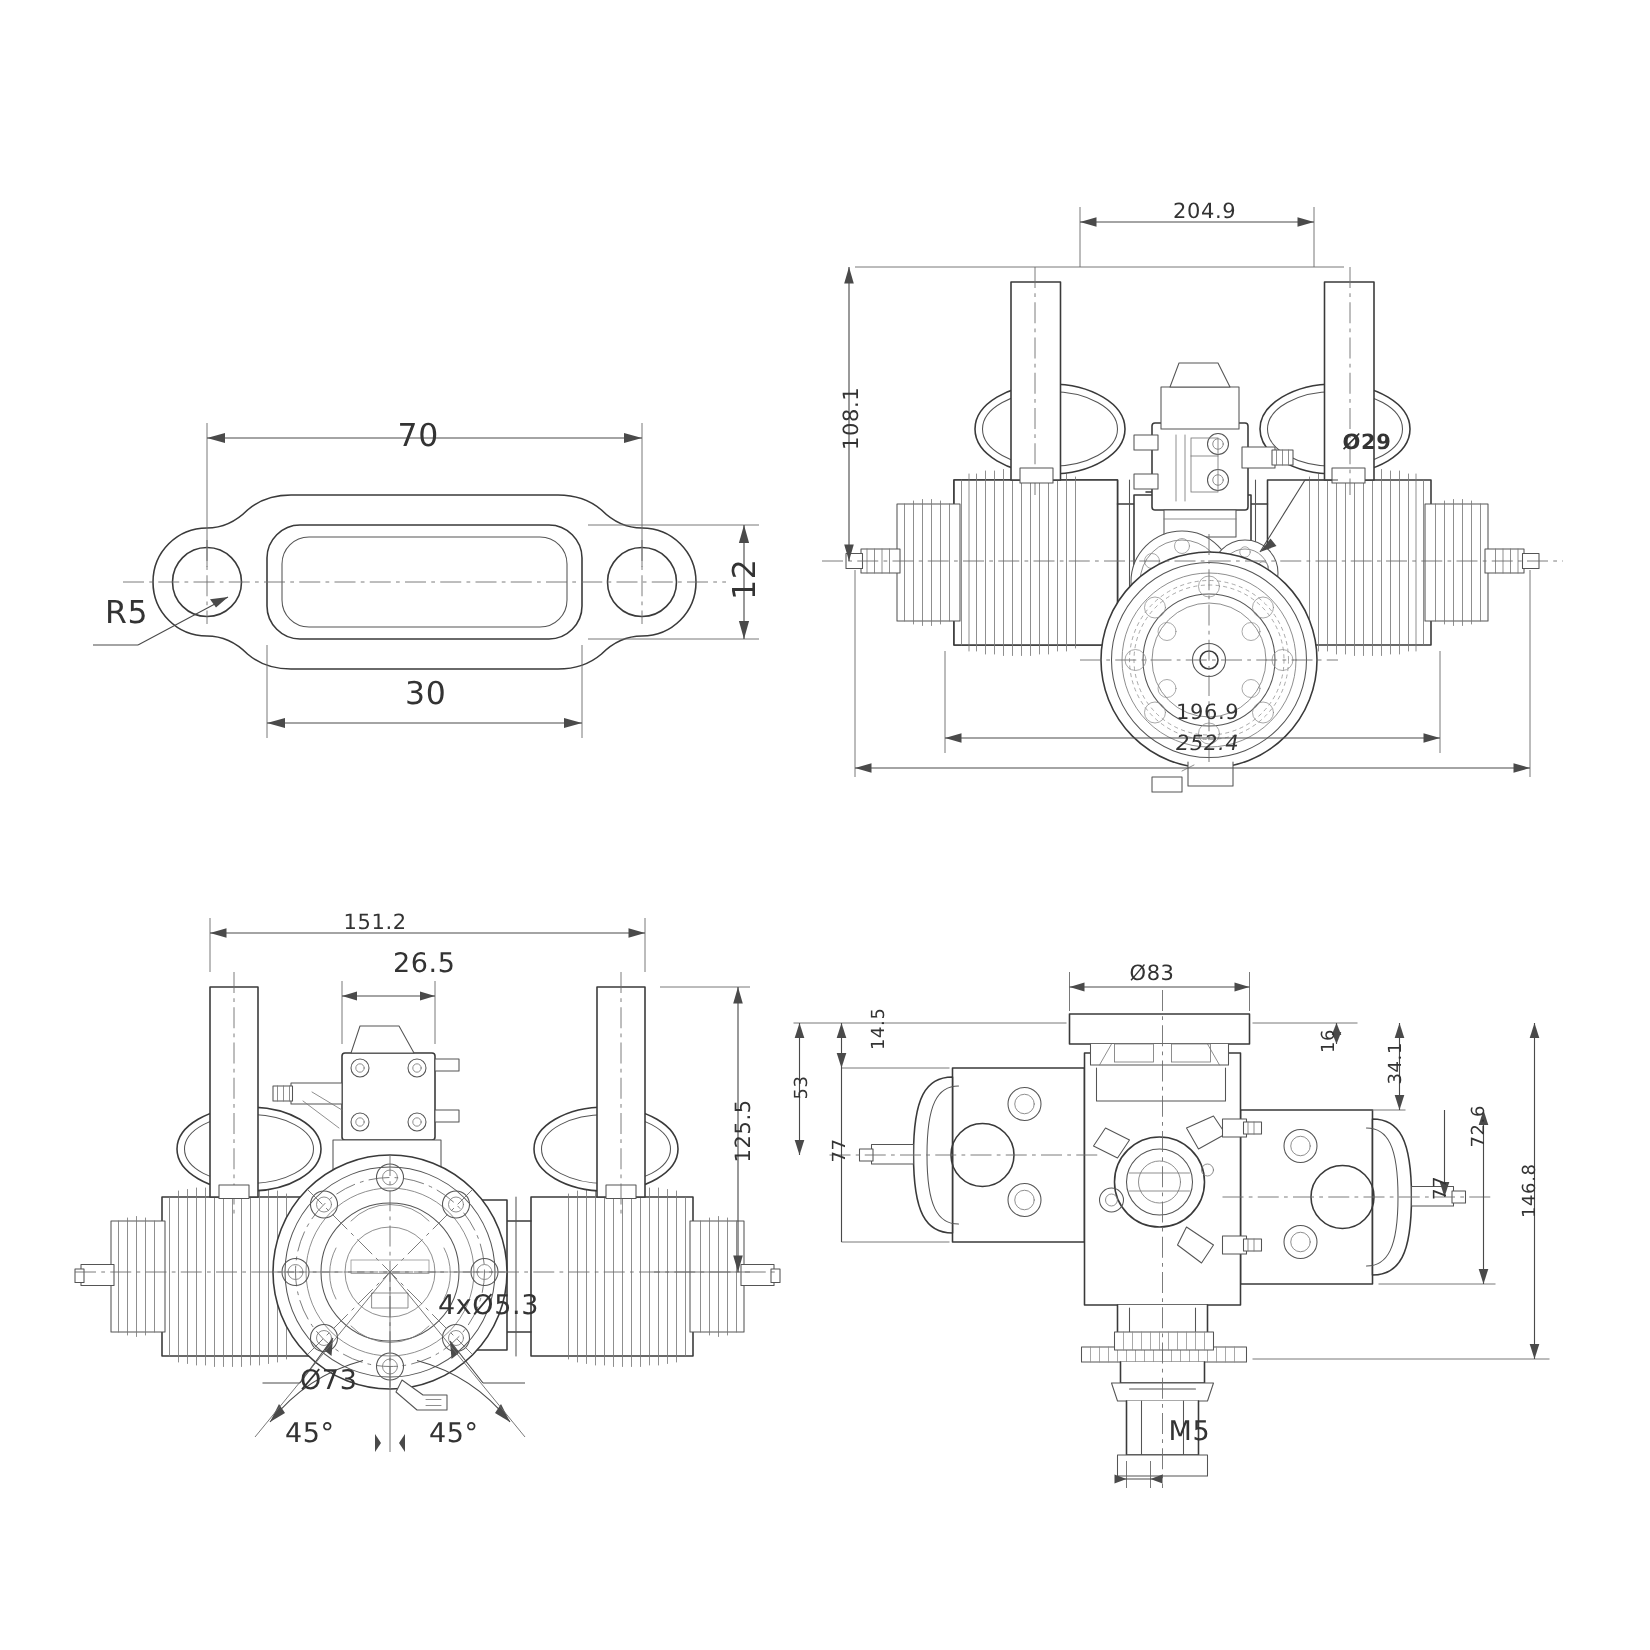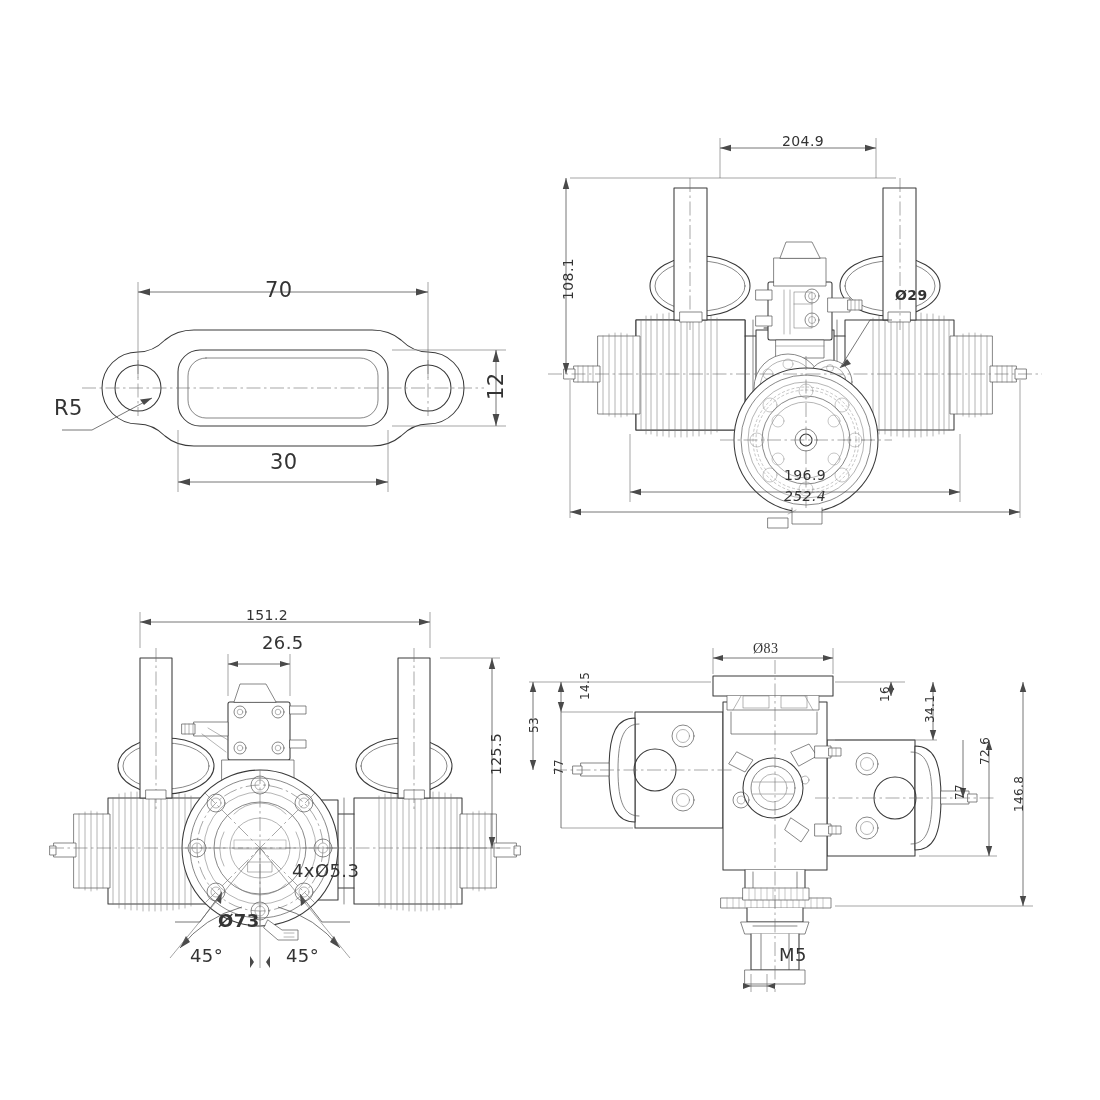--- a/index.html
+++ b/index.html
@@ -123,21 +123,21 @@
     <polygon class="arw" points="436,166 432.6,154 439.4,154"></polygon>
 
     <line class="dim" x1="32" y1="170" x2="92" y2="138"></line>
     <polygon class="arw" points="92,138 80,139.5 84,145"></polygon>
     <line class="dim" x1="2" y1="170" x2="32" y2="170"></line>
   </svg>
 
   <div class="dimlbl big" style="left:265px; top:278px;">70</div>
   <div class="dimlbl big" style="left:270px; top:450px;text-align:right;">30</div>
   <div class="dimlbl big rot90" style="left:484px; top:400px;">12</div>
-  <div class="dimlbl big" style="left:54px; top:396px;">R5</div>
+  <div class="dimlbl big" style="left:70px; top:396px;">R5</div>
 
   <svg class="view" style="left:540px; top:130px;" width="510" height="390" viewBox="0 0 510 390">
 
     <g>
 
       <path class="ln" d="M 96 190 L 96 300 L 205 300 L 205 190 Z"></path>
       <rect class="fillw" x="96" y="190" width="109" height="110"></rect>
       <path class="ln" d="M 96 190 L 205 190 L 205 300 L 96 300 Z"></path>
 
       <g class="ln-f">
@@ -548,24 +548,24 @@
     <path class="dim" d="M 290 348 A 118 118 0 0 0 228 307"></path>
     <polygon class="arw" points="290,348 280,342 284,336"></polygon>
 
     <line class="ext" x1="210" y1="248" x2="120" y2="358"></line>
     <line class="ext" x1="210" y1="248" x2="300" y2="358"></line>
     <line class="ext" x1="210" y1="248" x2="210" y2="368"></line>
     <polygon class="arw" points="204,362 200,356 200,368"></polygon>
     <polygon class="arw" points="216,362 220,356 220,368"></polygon>
   </svg>
 
-  <div class="dimlbl s14" style="left:246px; top:607px;">151.2</div>
+  <div class="dimlbl s14" style="left:229px; top:607px;">151.2</div>
   <div class="dimlbl s13" style="left:262px; top:632px;">26.5</div>
   <div class="dimlbl s14 rot90" style="left:488px; top:775px;">125.5</div>
-  <div class="dimlbl s13" style="left:218px; top:910px;font-weight:bold;">Ø73</div>
+  <div class="dimlbl s13" style="left:200px; top:910px;">Ø73</div>
   <div class="dimlbl s13" style="left:292px; top:860px;">4xØ5.3</div>
   <div class="dimlbl s13" style="left:190px; top:945px;">45°</div>
   <div class="dimlbl s13" style="left:286px; top:945px;">45°</div>
 
   <svg class="view" style="left:505px; top:640px;" width="540" height="360" viewBox="0 0 540 360">
 
     <g>
       <rect class="ln fillw" x="130" y="72" width="88" height="116"></rect>
       <path class="ln fillw" d="M 130 78 C 112 78 104 92 104 130 C 104 168 112 182 130 182 Z"></path>
       <path class="ln-t" d="M 134 84 C 120 84 113 96 113 130 C 113 164 120 176 134 176"></path>
@@ -716,21 +716,21 @@
     <polygon class="arw" points="518,42 514.8,52 521.2,52"></polygon>
     <polygon class="arw" points="518,266 514.8,256 521.2,256"></polygon>
 
     <line class="ext" x1="246" y1="334" x2="246" y2="352"></line>
     <line class="ext" x1="262" y1="334" x2="262" y2="352"></line>
     <line class="dim" x1="240" y1="346" x2="268" y2="346"></line>
     <polygon class="arw" points="246,346 238,343 238,349"></polygon>
     <polygon class="arw" points="262,346 270,343 270,349"></polygon>
   </svg>
 
-  <div class="dimlbl s14" style="left:753px; top:641px;font-family:Liberation Serif, serif;">Ø83</div>
+  <div class="dimlbl s14" style="left:753px; top:641px;">Ø83</div>
   <div class="dimlbl s12 rot90" style="left:578px; top:700px;">14.5</div>
   <div class="dimlbl s12 rot90" style="left:527px; top:733px;">53</div>
   <div class="dimlbl s12 rot90" style="left:552px; top:775px;">77</div>
   <div class="dimlbl s12 rot90" style="left:878px; top:702px;">16</div>
   <div class="dimlbl s12 rot90" style="left:923px; top:723px;">34.1</div>
   <div class="dimlbl s12 rot90" style="left:978px; top:765px;">72.6</div>
   <div class="dimlbl s12 rot90" style="left:953px; top:800px;">77</div>
   <div class="dimlbl s12 rot90" style="left:1012px; top:812px;">146.8</div>
   <div class="dimlbl s13" style="left:779px; top:944px;">M5</div>
 

